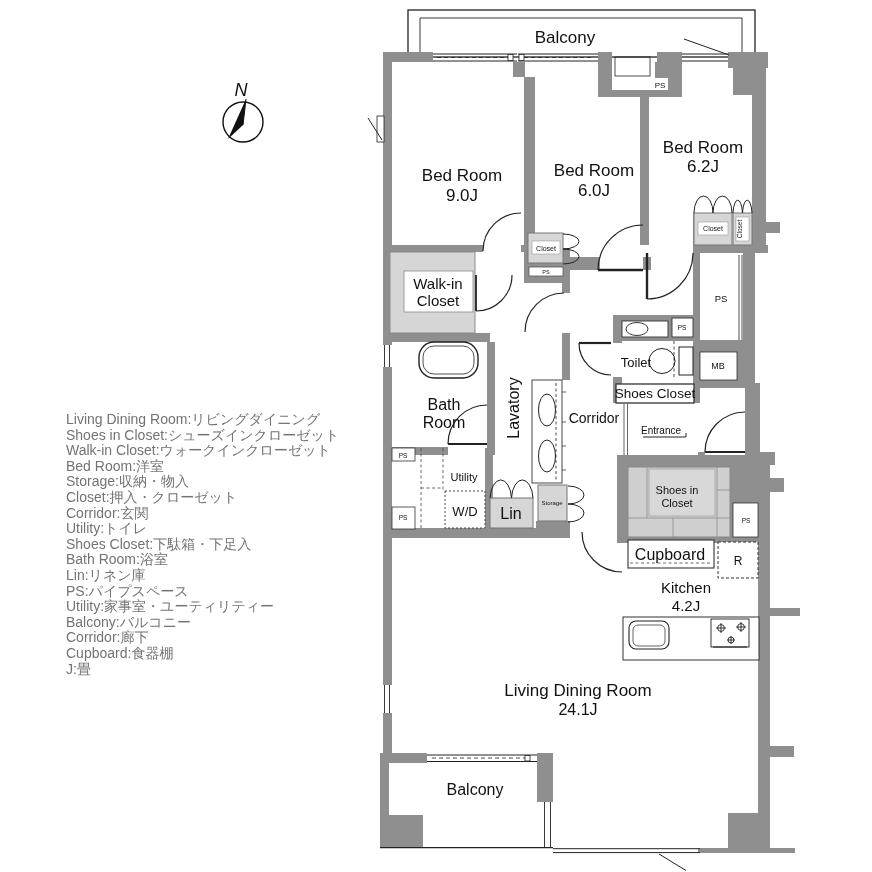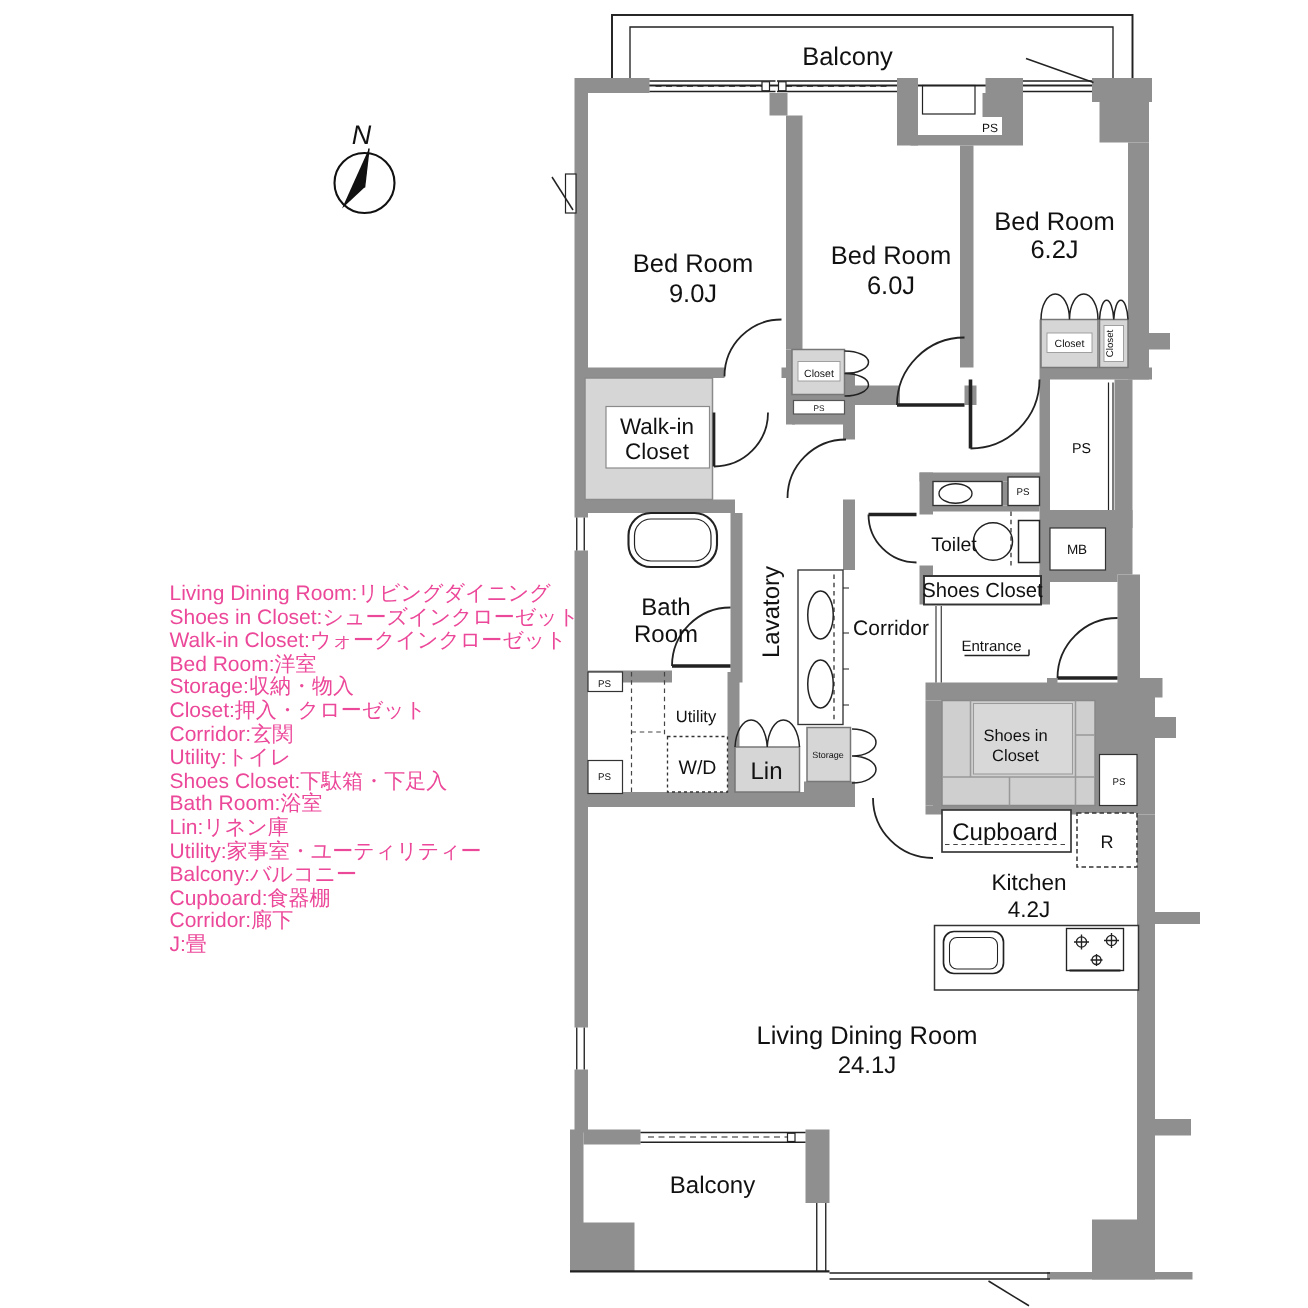--- a/index.html
+++ b/index.html
@@ -1,19 +1,19 @@
 <!DOCTYPE html>
 <html><head>
 <meta charset="utf-8">
 <style>
   html,body{margin:0;padding:0;background:#fff;}
   #stage{position:relative;width:872px;height:872px;background:#ffffff;overflow:hidden;
          font-family:"Liberation Sans","DejaVu Sans",sans-serif;}
   #plan-svg{position:absolute;left:0;top:0;}
-  #legend{position:absolute;left:66px;top:388px;color:#ec4899;font-size:14px;line-height:15.6px;white-space:nowrap;margin-left:47px;}
+  #legend{position:absolute;left:66px;top:412px;color:#737373;font-size:14px;line-height:15.6px;white-space:nowrap;}
   .lg{height:15.6px;}
   svg text{fill:#111;font-family:"Liberation Sans","DejaVu Sans",sans-serif;}
 </style>
 </head>
 <body>
 
 <div id="stage">
 
   <svg id="plan-svg" width="872" height="872" viewBox="0 0 872 872">
 
@@ -308,19 +308,20 @@
     <div class="lg">Shoes in Closet:シューズインクローゼット</div>
     <div class="lg">Walk-in Closet:ウォークインクローゼット</div>
     <div class="lg">Bed Room:洋室</div>
     <div class="lg">Storage:収納・物入</div>
     <div class="lg">Closet:押入・クローゼット</div>
     <div class="lg">Corridor:玄関</div>
     <div class="lg">Utility:トイレ</div>
     <div class="lg">Shoes Closet:下駄箱・下足入</div>
     <div class="lg">Bath Room:浴室</div>
     <div class="lg">Lin:リネン庫</div>
+    <div class="lg">PS:パイプスペース</div>
     <div class="lg">Utility:家事室・ユーティリティー</div>
     <div class="lg">Balcony:バルコニー</div>
+    <div class="lg">Corridor:廊下</div>
     <div class="lg">Cupboard:食器棚</div>
-    <div class="lg">Corridor:廊下</div>
     <div class="lg">J:畳</div>
   </div>
 </div>
 
 </body></html>

